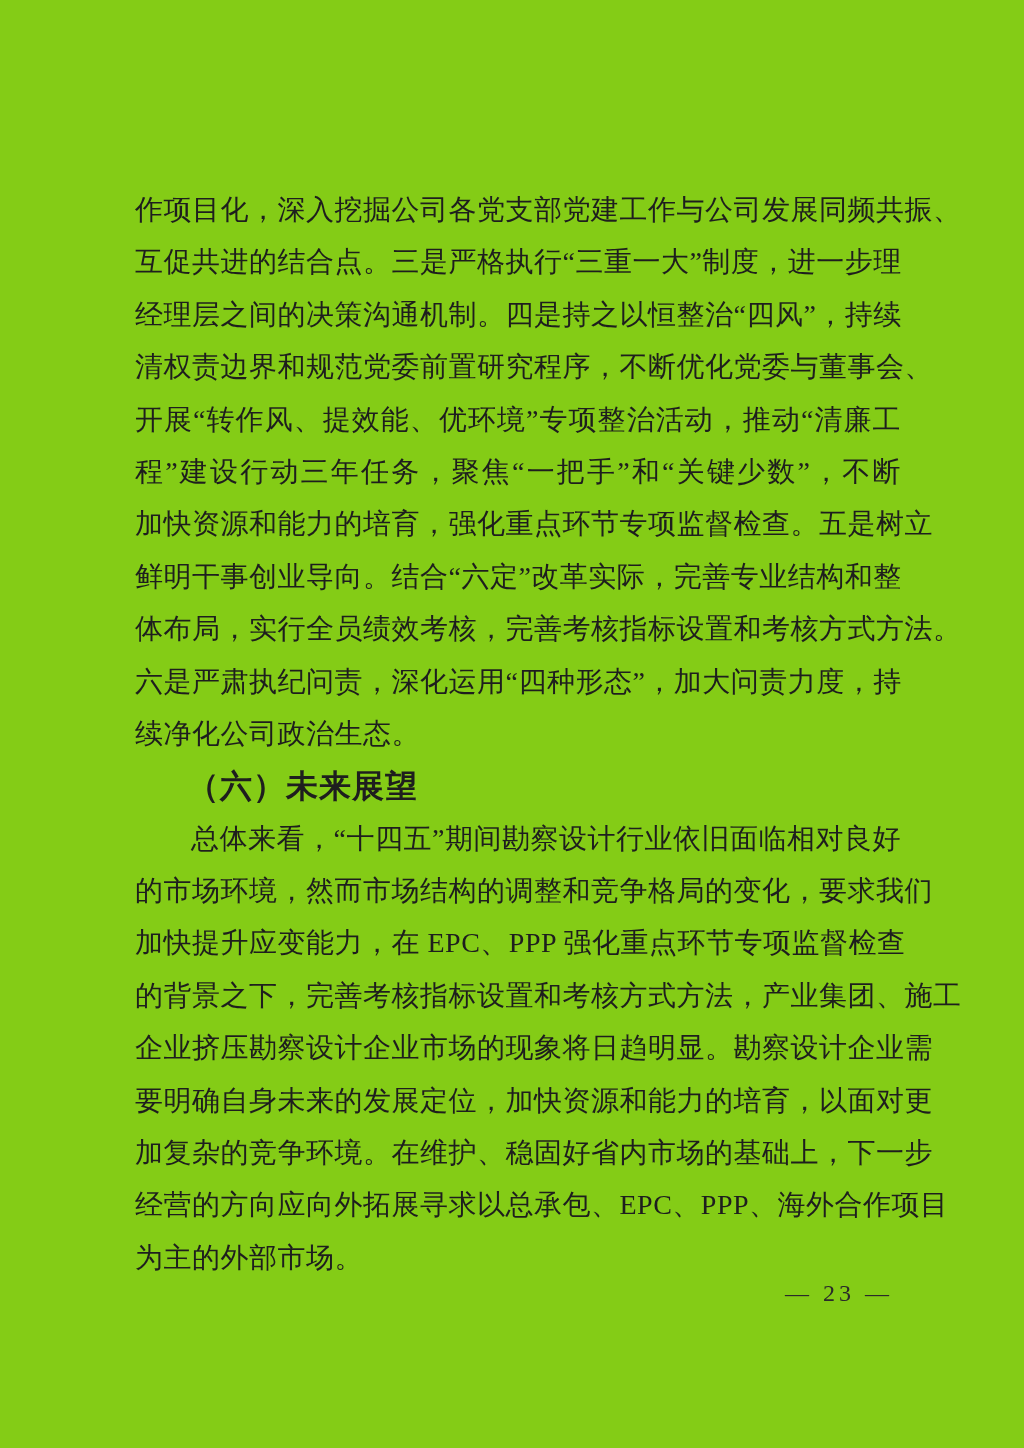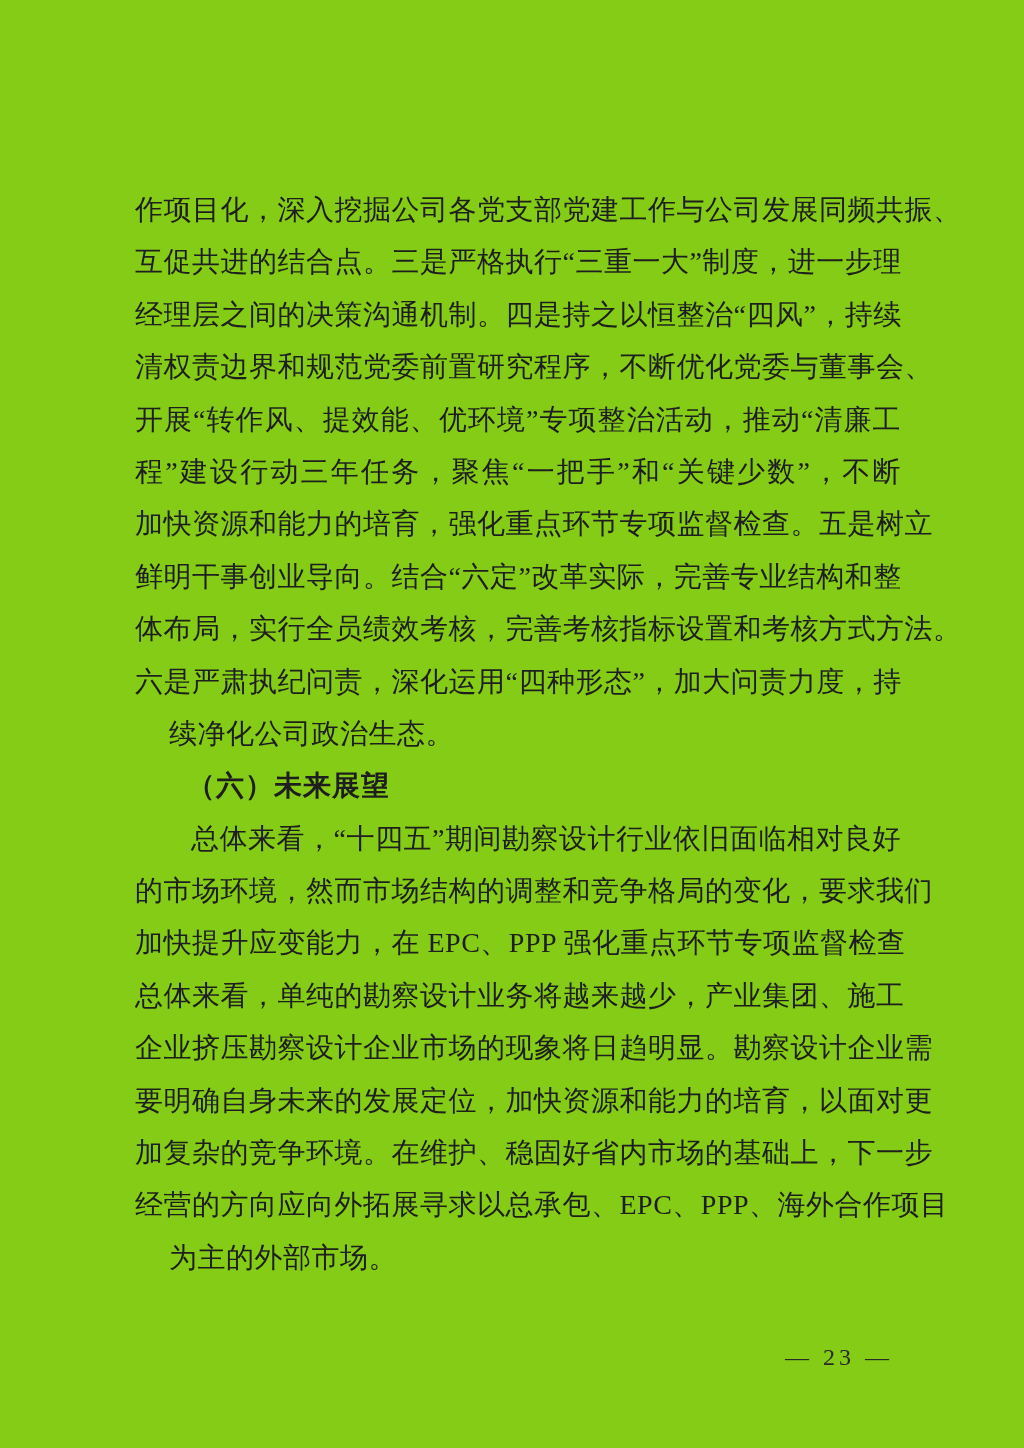--- a/index.html
+++ b/index.html
@@ -29,38 +29,37 @@
     letter-spacing: 0.5px;
     text-align: justify;
     text-align-last: justify;
     text-justify: inter-character;
     white-space: nowrap;
     overflow: visible;
   }
   .line.last {
     text-align: right;
     text-align-last: left;
-    margin-left: 34px;
   }
   .line.first {
     text-indent: 56px;
   }
   .heading {
     height: 52.4px;
     line-height: 52.4px;
-    font-size: 28px;
+    font-size: 32px;
     font-weight: 600;
     letter-spacing: 1px;
     text-indent: 52px;
     text-align: left;
     text-align-last: left;
   }
   .footer {
     position: absolute;
-    top: 1344px;
+    top: 1280px;
     right: 131px;
     font-size: 24px;
     letter-spacing: 4px;
     color: #2a2a2a;
     font-family: "Liberation Serif", "DejaVu Serif", serif;
   }
 </style>
 </head>
 <body>
 
@@ -77,21 +76,21 @@
     <div class="line">鲜明干事创业导向。结合“六定”改革实际，完善专业结构和整</div>
     <div class="line">体布局，实行全员绩效考核，完善考核指标设置和考核方式方法。</div>
     <div class="line">六是严肃执纪问责，深化运用“四种形态”，加大问责力度，持</div>
     <div class="line last">续净化公司政治生态。</div>
 
     <div class="heading">（六）未来展望</div>
 
     <div class="line first">总体来看，“十四五”期间勘察设计行业依旧面临相对良好</div>
     <div class="line">的市场环境，然而市场结构的调整和竞争格局的变化，要求我们</div>
     <div class="line">加快提升应变能力，在 EPC、PPP 强化重点环节专项监督检查</div>
-    <div class="line">总体来看，单纯的勘察设计业务将越来越少，产业集团、施工</div>
+    <div class="line">的背景之下，完善考核指标设置和考核方式方法，产业集团、施工</div>
     <div class="line">企业挤压勘察设计企业市场的现象将日趋明显。勘察设计企业需</div>
     <div class="line">要明确自身未来的发展定位，加快资源和能力的培育，以面对更</div>
     <div class="line">加复杂的竞争环境。在维护、稳固好省内市场的基础上，下一步</div>
     <div class="line">经营的方向应向外拓展寻求以总承包、EPC、PPP、海外合作项目</div>
     <div class="line last">为主的外部市场。</div>
 
   </div>
 
   <div class="footer">— 23 —</div>
 </div>

